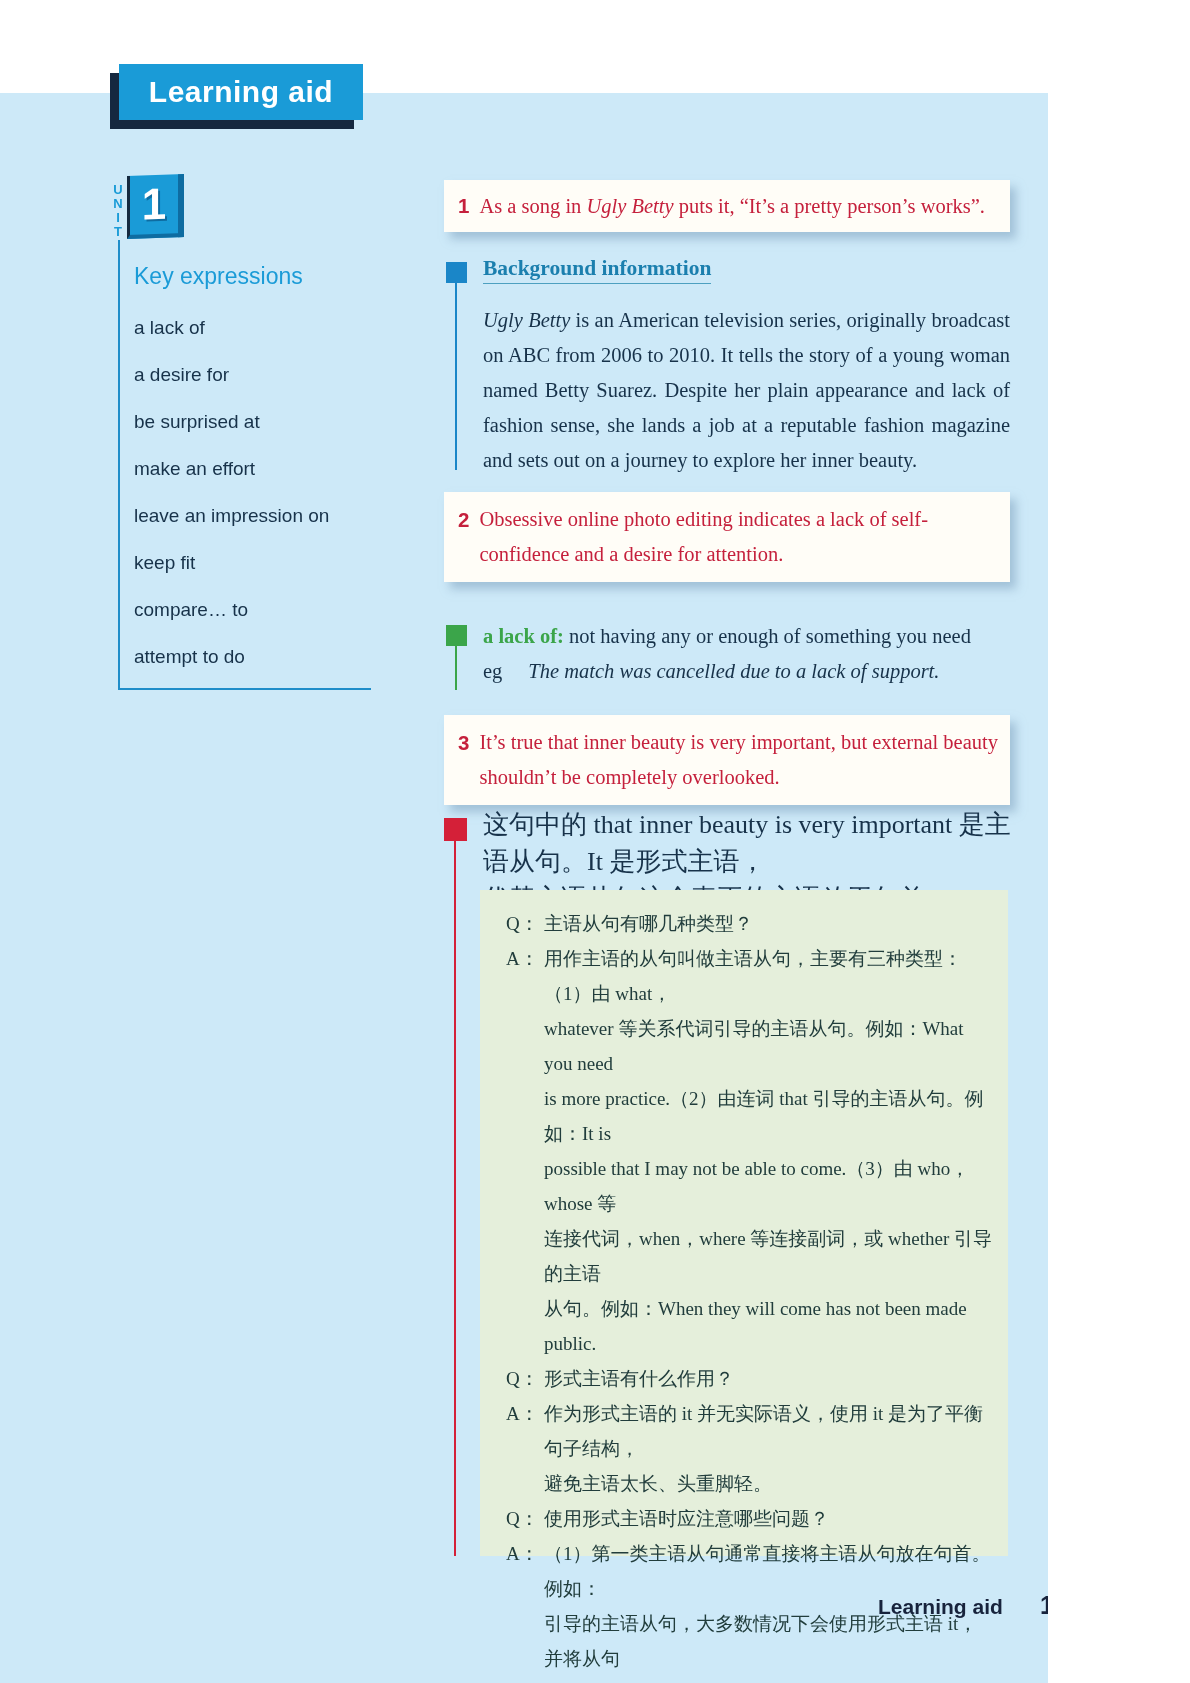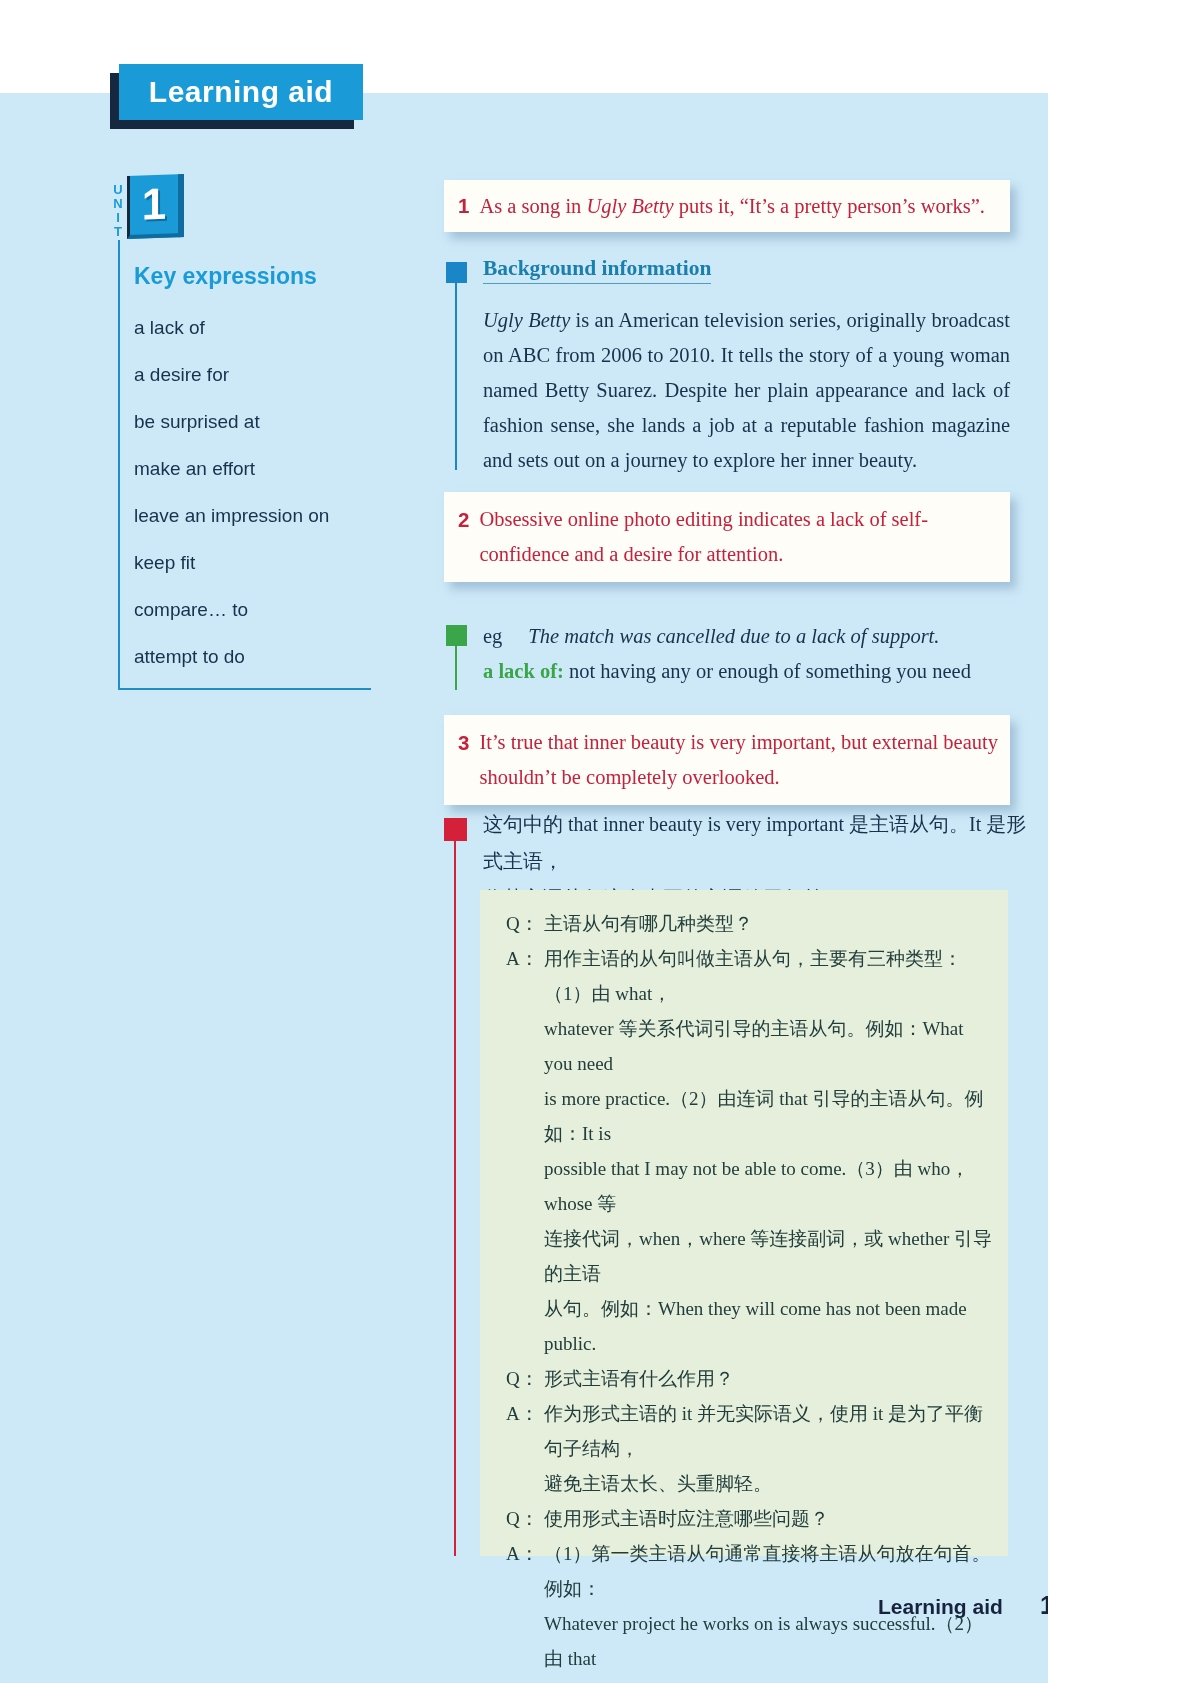--- a/index.html
+++ b/index.html
@@ -21,21 +21,21 @@
   .unit-square { position:absolute; left:127px; top:175px; width:57px; height:63px;
                  background:#1a9bd7; border-right:6px solid #0e6ca1; border-bottom:4px solid #0e6ca1;
                  border-left:3px solid #14293f; box-sizing:border-box; transform:skewY(-2deg);
                  color:#ffffff; font-family:"Liberation Sans",sans-serif; font-weight:bold;
                  font-size:44px; text-align:center; line-height:58px; text-shadow:2px 2px 0 #0e6ca1; }
 
   
   .bracket-v { position:absolute; left:118px; top:240px; width:2px; height:450px; background:#1f8dc9; }
   .bracket-h { position:absolute; left:118px; top:688px; width:253px; height:2px; background:#1f8dc9; }
   .side-heading { position:absolute; left:134px; top:263px; font-family:"Liberation Sans",sans-serif;
-                  font-weight:bold; font-size:23px; color:#1a9bd7; }
+                  font-weight:normal; font-size:23px; color:#1a9bd7; }
   .side-items { position:absolute; left:134px; top:316px; font-family:"Liberation Sans",sans-serif;
                 font-size:19px; color:#17324a; }
   .side-items .item { line-height:23px; margin-bottom:24px; }
 
   
   .sbox { position:absolute; left:444px; width:566px; background:#fffdf7; color:#c5203c;
           box-shadow:6px 7px 9px rgba(125,160,190,.55); display:flex; font-size:20.5px; }
   .sbox .num { font-family:"Liberation Sans",sans-serif; font-weight:bold; padding:0 10px 0 14px; flex:none; }
   .sbox .txt { flex:1; padding-right:12px; }
   .sbox.one-line { top:180px; height:52px; }
@@ -62,21 +62,21 @@
   .bg-text { position:absolute; left:483px; top:291px; width:527px; font-size:20.5px;
              line-height:35px; color:#17324a; text-align:justify;margin-top:12px; }
 
   
   .gloss { position:absolute; left:483px; top:619px; font-size:20.5px; line-height:35px; color:#17324a; }
   .gloss .term { color:#3ba54a; font-weight:bold; }
   .gloss .eg-label { margin-right:26px; }
   .gloss .example { font-style:italic; }
 
   
-  .note { position:absolute; left:483px; top:806px; width:545px; font-size:20px;
+  .note { position:absolute; left:483px; top:806px; width:545px; font-size:26px;
           line-height:37px; color:#17324a; }
   .note span { display:block; }
 
   
   .qa { position:absolute; left:480px; top:890px; width:528px; height:666px; background:#e5efdb;
         box-sizing:border-box; padding:16px 12px 0 26px; font-size:19px; line-height:35px; color:#213d3c; }
   .qa-row { display:flex; }
   .qa-label { width:38px; flex:none; }
   .qa-text { flex:1; }
 
@@ -137,22 +137,22 @@
   <div class="bg-text"><span class="em">Ugly Betty</span><span> is an American television series, originally broadcast on ABC from 2006 to 2010. It tells the story of a young woman named Betty Suarez. Despite her plain appearance and lack of fashion sense, she lands a job at a reputable fashion magazine and sets out on a journey to explore her inner beauty.</span></div>
 
   <div class="sbox two-line b2">
     <span class="num">2</span>
     <span class="txt">Obsessive online photo editing indicates a lack of self-confidence and a desire for attention.</span>
   </div>
 
   <div class="bullet green"></div>
   <div class="pin green"></div>
   <div class="gloss">
+    <div><span class="term">a lack of:</span><span> not having any or enough of something you need</span></div>
     <div><span class="eg-label">eg</span><span class="example">The match was cancelled due to a lack of support.</span></div>
-    <div><span class="term">a lack of:</span><span> not having any or enough of something you need</span></div>
   </div>
 
   <div class="sbox two-line b3">
     <span class="num">3</span>
     <span class="txt">It’s true that inner beauty is very important, but external beauty shouldn’t be completely overlooked.</span>
   </div>
 
   <div class="bullet red"></div>
   <div class="pin red"></div>
   <div class="note">
@@ -215,24 +215,20 @@
       <div class="qa-row">
         <span class="qa-label">Q：</span>
         <span class="qa-text">使用形式主语时应注意哪些问题？</span>
       </div>
 
       <div class="qa-row">
         <span class="qa-label">A：</span>
         <span class="qa-text">（1）第一类主语从句通常直接将主语从句放在句首。例如：</span>
       </div>
 
-      <div class="qa-row">
-        <span class="qa-label"></span>
-        <span class="qa-text">Whatever project he works on is always successful.（2）由 that</span>
-      </div>
 
       <div class="qa-row">
         <span class="qa-label"></span>
         <span class="qa-text">引导的主语从句，大多数情况下会使用形式主语 it，并将从句</span>
       </div>
 
     </div>
 
   <div class="footer-label">Learning aid</div>
   <div class="footer-page">105</div>

